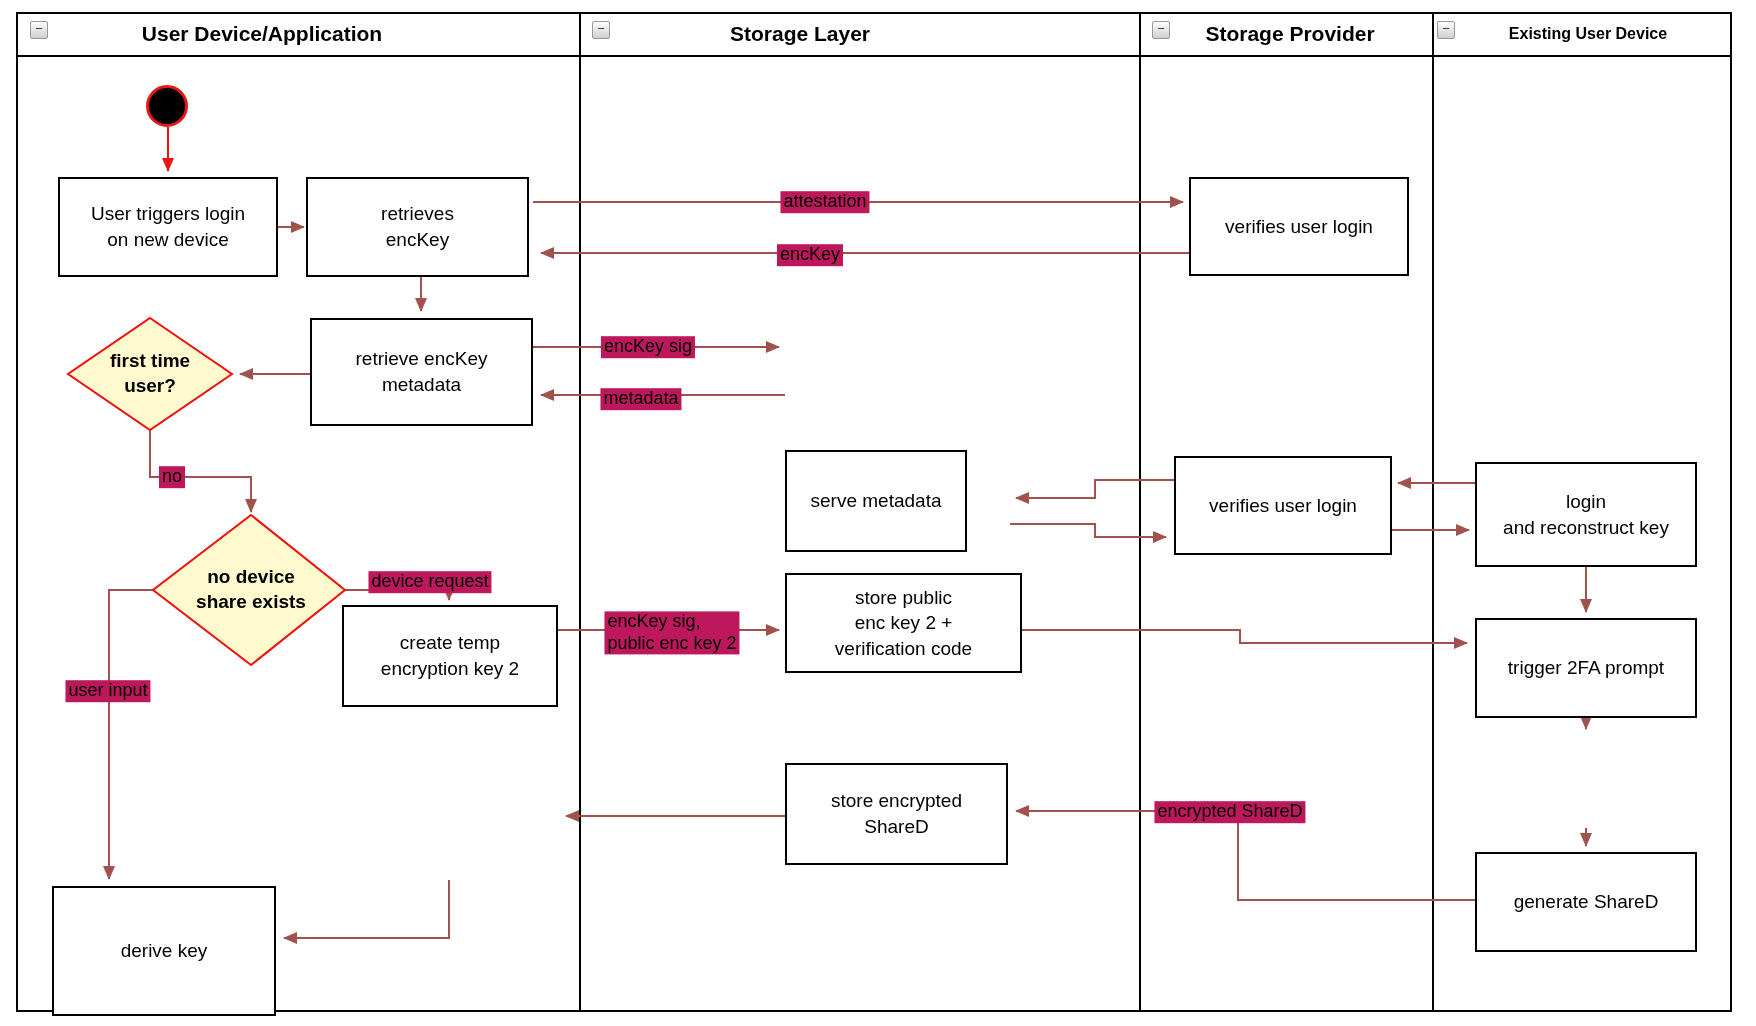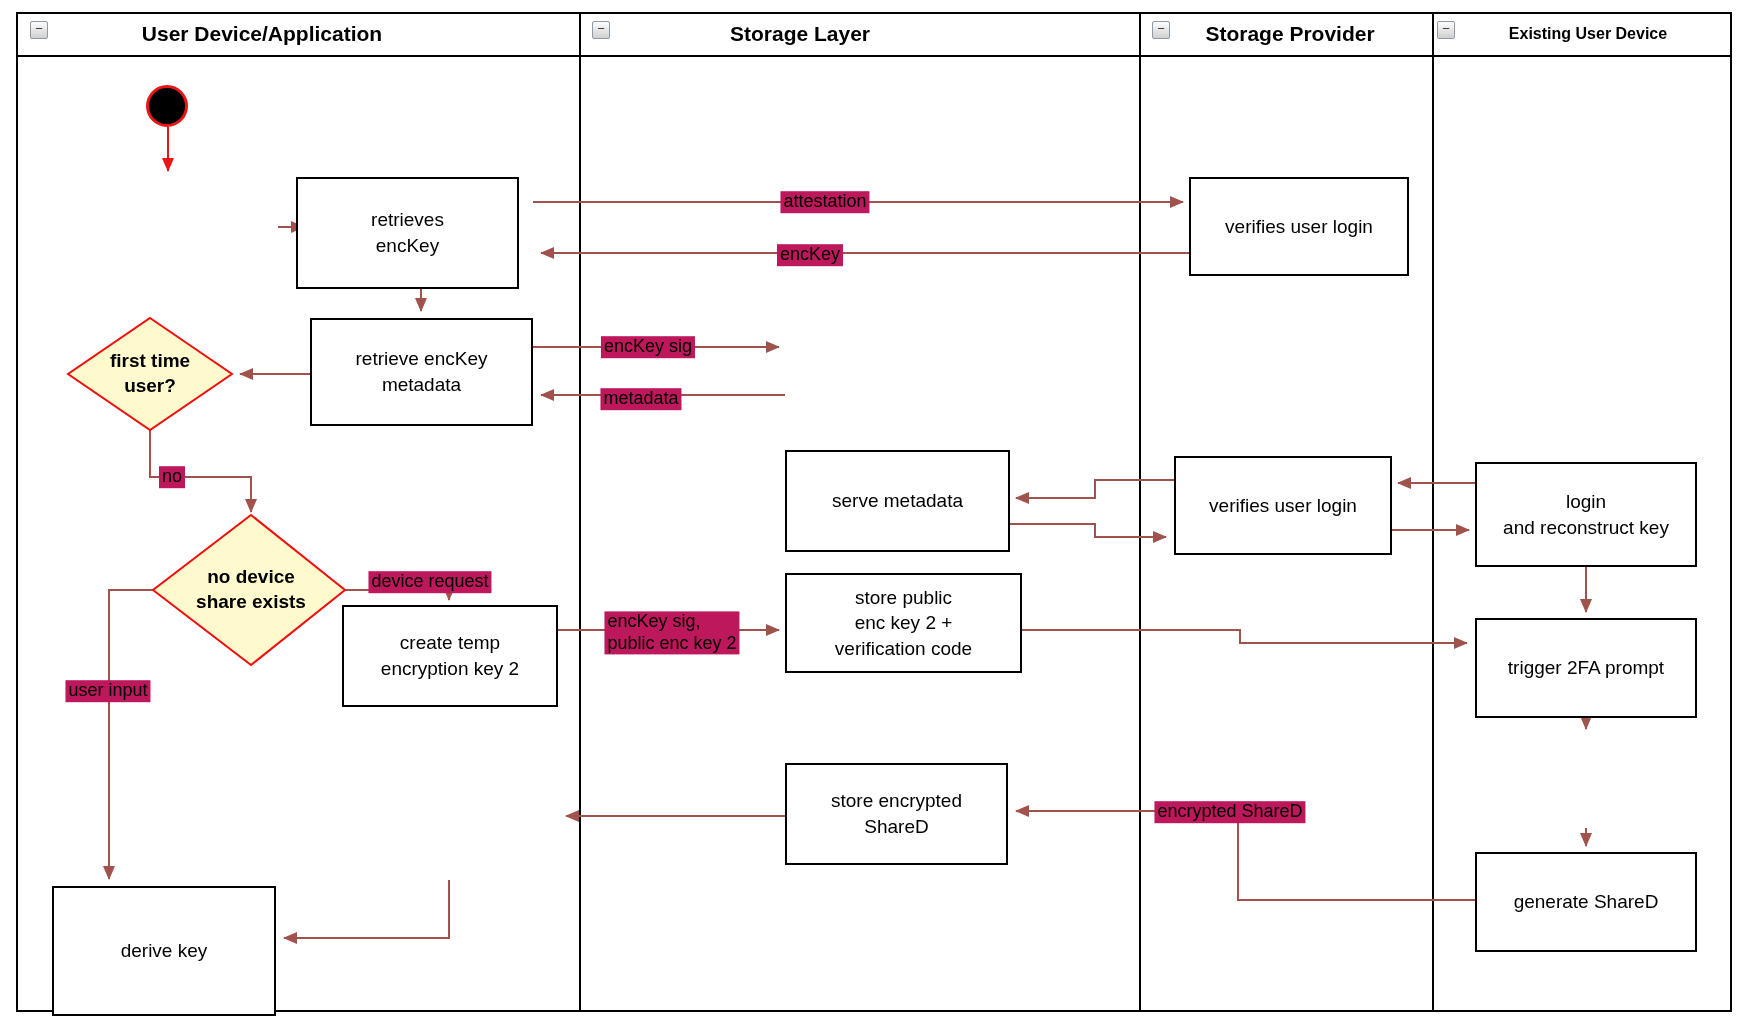--- a/index.html
+++ b/index.html
@@ -85,26 +85,28 @@
     <path class="edge" d="M1475,900 L1238,900 L1238,811 L1016,811" marker-end="url(#ah)"></path>
     <path class="edge" d="M785,816 L566,816" marker-end="url(#ah)"></path>
     <path class="edge" d="M449,880 L449,938 L284,938" marker-end="url(#ah)"></path>
 
     <polygon class="dshape" points="150,318 232,374 150,430 68,374"></polygon>
     <polygon class="dshape" points="251,515 345,590 251,665 153,590"></polygon>
   </svg>
 
   <div class="start"></div>
 
-  <div class="node" style="left:296px;top:177px;width:223px;height:112px">retrieves
+  <div class="node" style="left:58px;top:177px;width:220px;height:100px">User triggers login
+on new device</div>
+  <div class="node" style="left:306px;top:177px;width:223px;height:100px">retrieves
 encKey</div>
   <div class="node" style="left:1189px;top:177px;width:220px;height:99px">verifies user login</div>
   <div class="node" style="left:310px;top:318px;width:223px;height:108px">retrieve encKey
 metadata</div>
-  <div class="node" style="left:785px;top:450px;width:225px;height:102px">serve metadata</div>
+  <div class="node" style="left:785px;top:450px;width:182px;height:102px">serve metadata</div>
   <div class="node" style="left:1174px;top:456px;width:218px;height:99px">verifies user login</div>
   <div class="node" style="left:1475px;top:462px;width:222px;height:105px">login
 and reconstruct key</div>
   <div class="node" style="left:342px;top:605px;width:216px;height:102px">create temp
 encryption key 2</div>
   <div class="node" style="left:785px;top:573px;width:237px;height:100px">store public
 enc key 2 +
 verification code</div>
   <div class="node" style="left:1475px;top:618px;width:222px;height:100px">trigger 2FA prompt</div>
   <div class="node" style="left:1475px;top:852px;width:222px;height:100px">generate ShareD</div>

